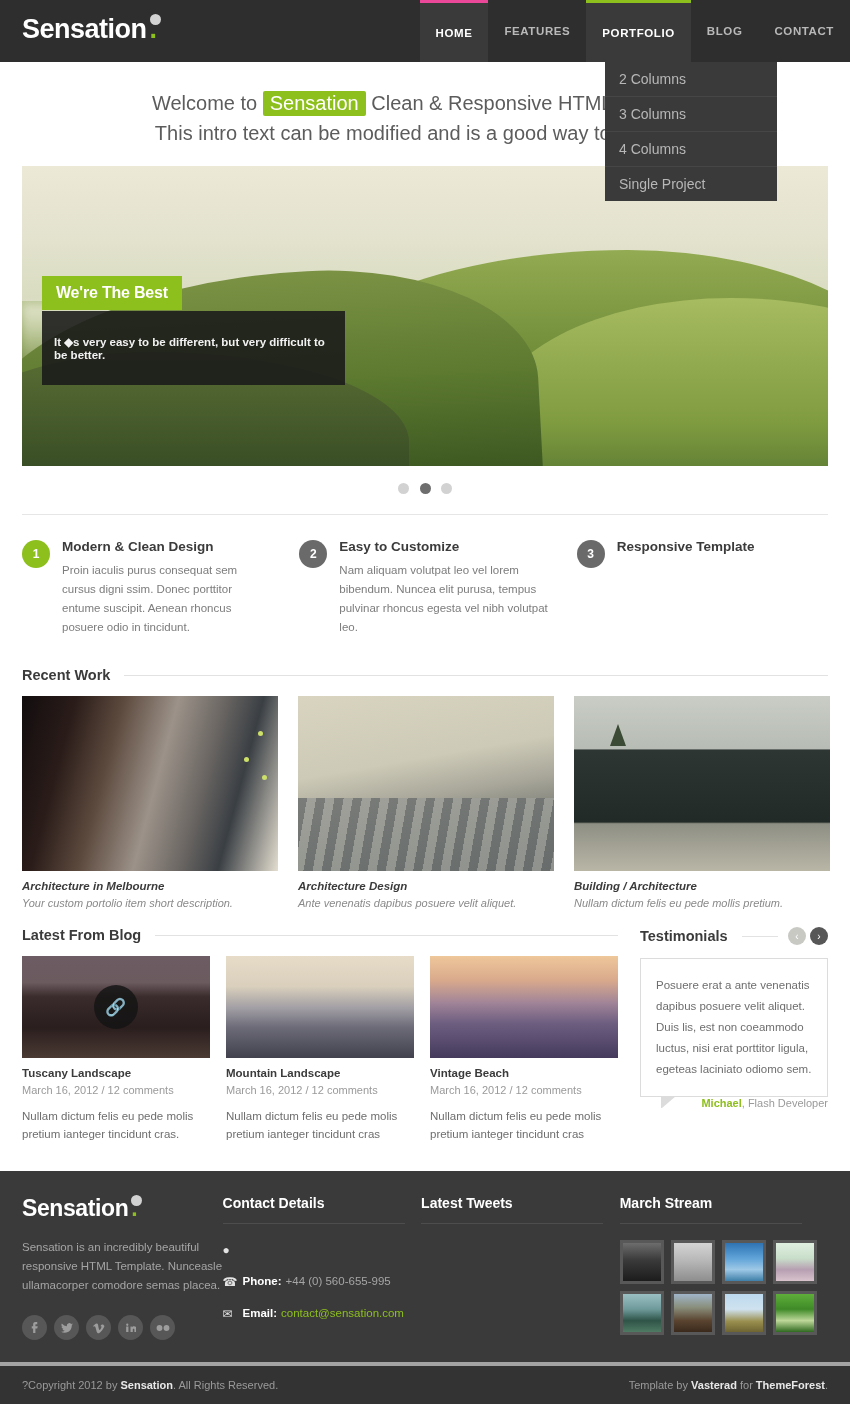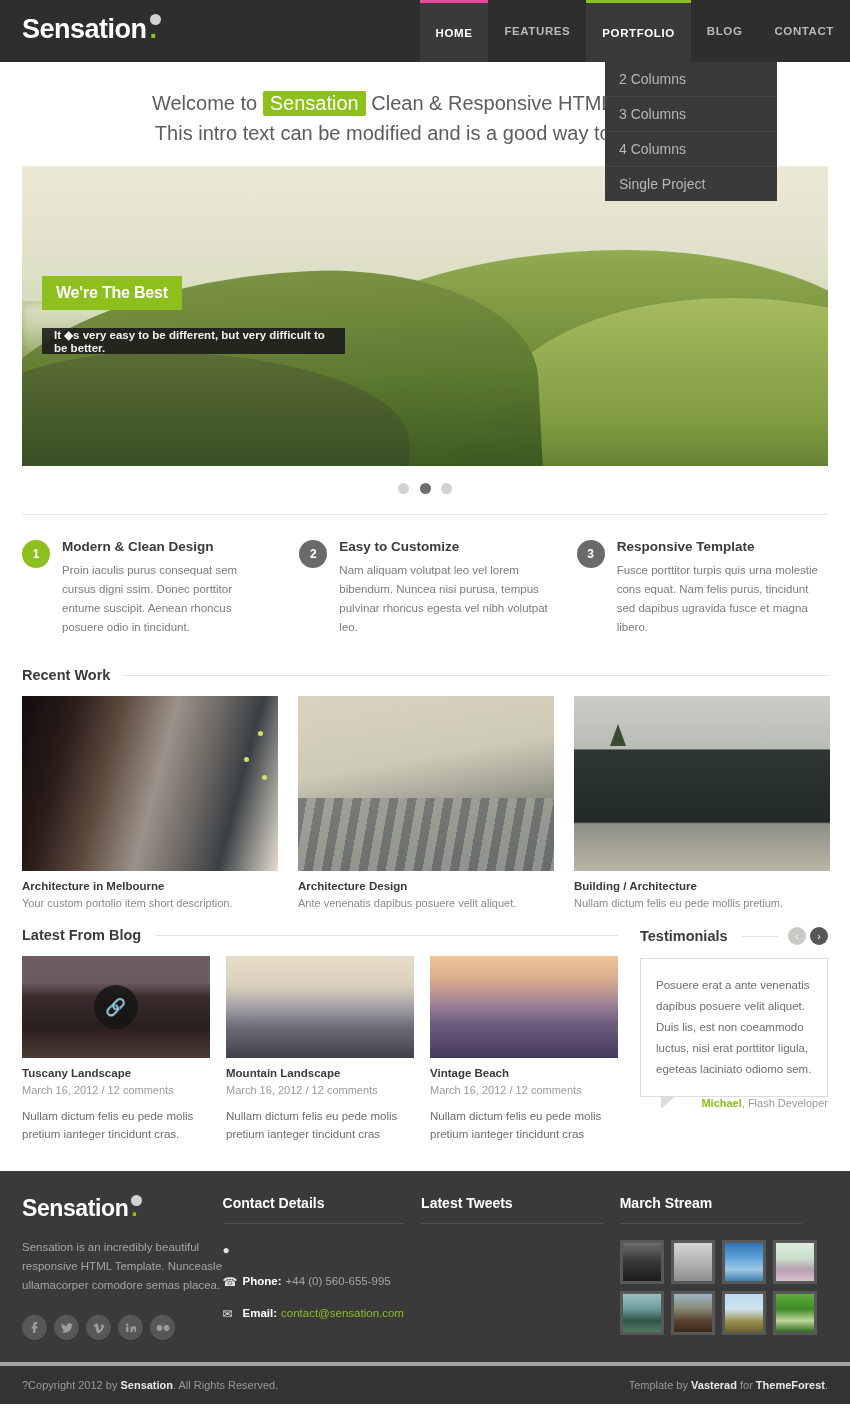--- a/index.html
+++ b/index.html
@@ -158,22 +158,22 @@
     font-weight: bold;
     padding: 8px 14px;
     letter-spacing: -0.2px;
   }
   .cap-sub {
     display: block;
     background: rgba(25,25,25,0.88);
     color: #f2f2f2;
     font-size: 11.5px;
     font-weight: bold;
-    padding: 0 12px;
-    margin-top: 18px;
+    padding: 24px 12px;
+    margin-top: 1px;
     width: 303px;
   }
 
   .slider-dots {
     width: 806px;
     text-align: center;
     padding: 14px 0 0 0;
     border-bottom: 1px solid #e6e6e6;
     padding-bottom: 16px;
   }
@@ -235,21 +235,21 @@
     text-align: right;
   }
   .sec-rule {
     flex: 1;
     height: 1px;
     background: #e2e2e2;
     margin-left: 14px;
   }
 
   
-  .portfolio { display: flex; gap: 20px; }
+  .portfolio { display: flex; gap: 20px; font-style: italic; }
   .pitem { width: 256px; }
   .pthumb {
     width: 256px; height: 175px;
     overflow: hidden;
     position: relative;
   }
   .pt1 { background: linear-gradient(105deg,#120d0e 0%,#2a1c19 18%,#5d4a3e 34%,#9c9289 52%,#6f6a66 66%,#3a3f44 80%,#e4ded0 100%); }
   .pt1:after {
     content:""; position:absolute; right:6%; top:20%;
     width:5px;height:5px;border-radius:50%;background:#cde06a;
@@ -471,26 +471,25 @@
 
   <div class="features">
     <div class="feature">
       <div class="fnum green">1</div>
       <div class="ftitle">Modern &amp; Clean Design</div>
       <div class="fdesc">Proin iaculis purus consequat sem cursus digni ssim. Donec porttitor entume suscipit. Aenean rhoncus posuere odio in tincidunt.</div>
     </div>
     <div class="feature">
       <div class="fnum gray">2</div>
       <div class="ftitle">Easy to Customize</div>
-      <div class="fdesc">Nam aliquam volutpat leo vel lorem bibendum. Nuncea nisi purusa, tempus pulvinar rhoncus egesta vel nibh volutpat leo.</div>
+      <div class="fdesc">Nam aliquam volutpat leo vel lorem bibendum. Nuncea elit purusa, tempus pulvinar rhoncus egesta vel nibh volutpat leo.</div>
     </div>
     <div class="feature">
       <div class="fnum gray">3</div>
       <div class="ftitle">Responsive Template</div>
-      <div class="fdesc">Fusce porttitor turpis quis urna molestie cons equat. Nam felis purus, tincidunt sed dapibus ugravida fusce et magna libero.</div>
     </div>
   </div>
 
   <div class="sec-head">
     <div class="sec-title">Recent Work</div>
     <div class="sec-rule"></div>
   </div>
 
   <div class="portfolio">
     <div class="pitem">

